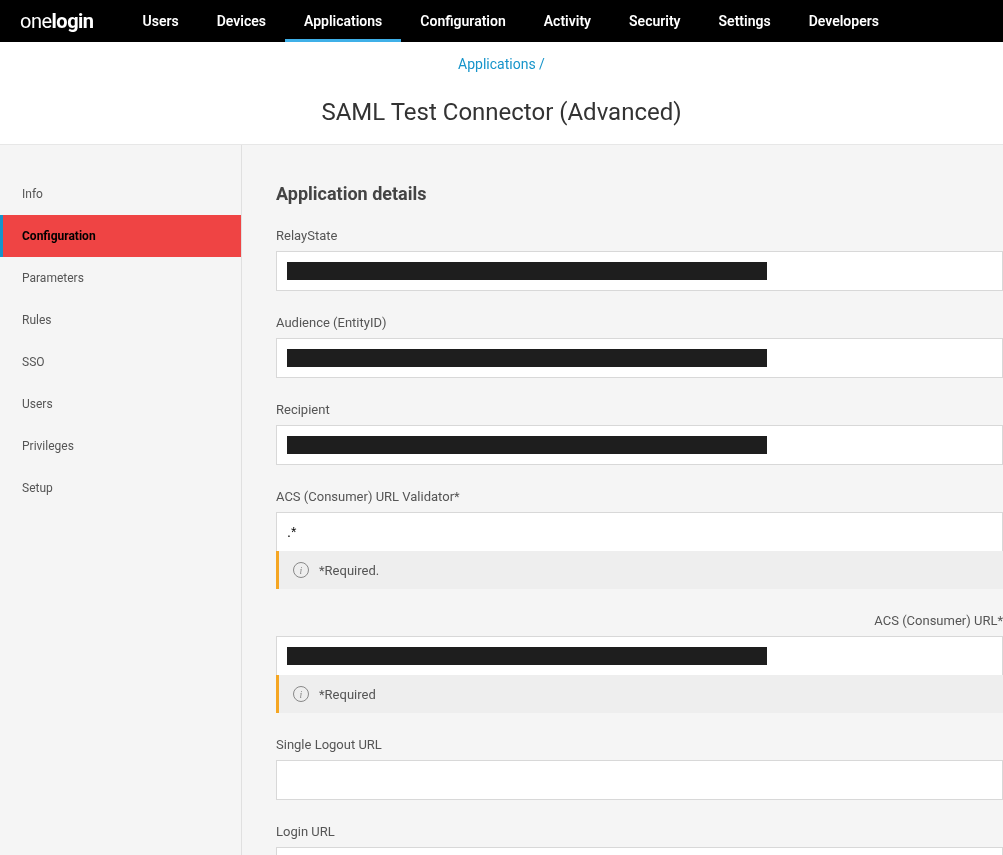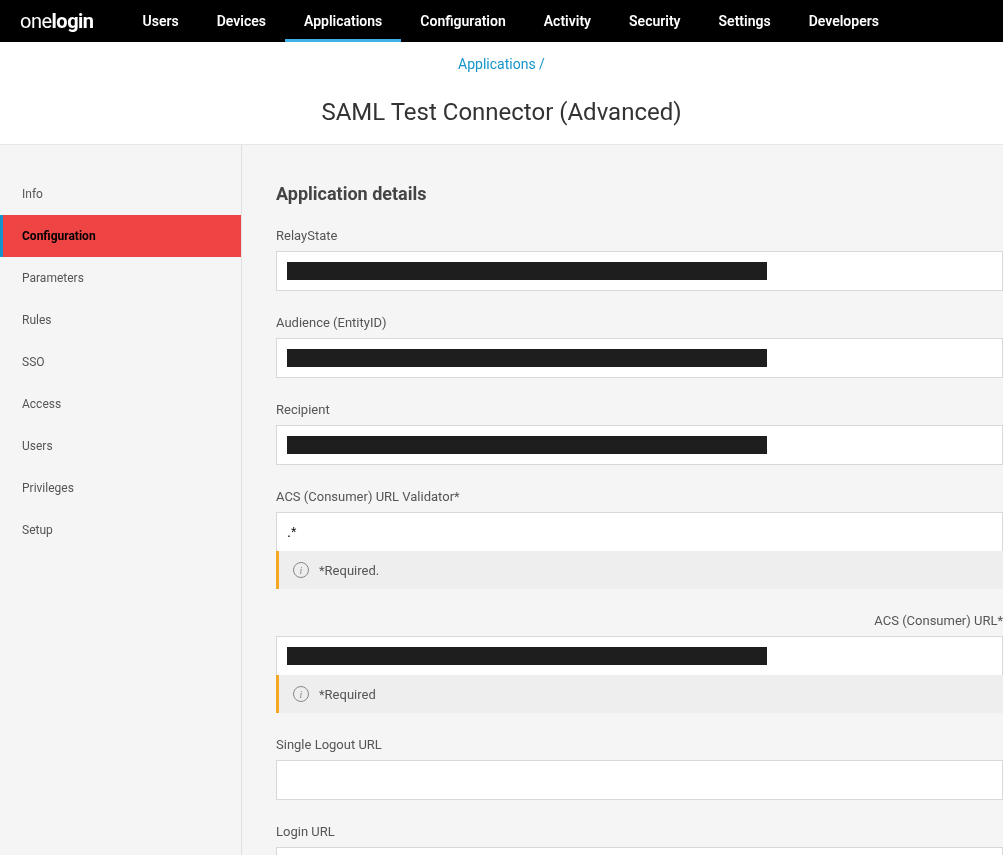--- a/index.html
+++ b/index.html
@@ -180,21 +180,20 @@
   <div class="page-title">SAML Test Connector (Advanced)</div>
 </div>
 
 <div class="body-row">
   <div class="sidebar">
     <div class="side-item">Info</div>
     <div class="side-item active">Configuration</div>
     <div class="side-item">Parameters</div>
     <div class="side-item">Rules</div>
     <div class="side-item">SSO</div>
-    <div class="side-item">Access</div>
     <div class="side-item">Users</div>
     <div class="side-item">Privileges</div>
     <div class="side-item">Setup</div>
   </div>
 
   <div class="main">
     <div class="section-heading">Application details</div>
 
     <div class="field-block">
       <div class="field-label">RelayState</div>

